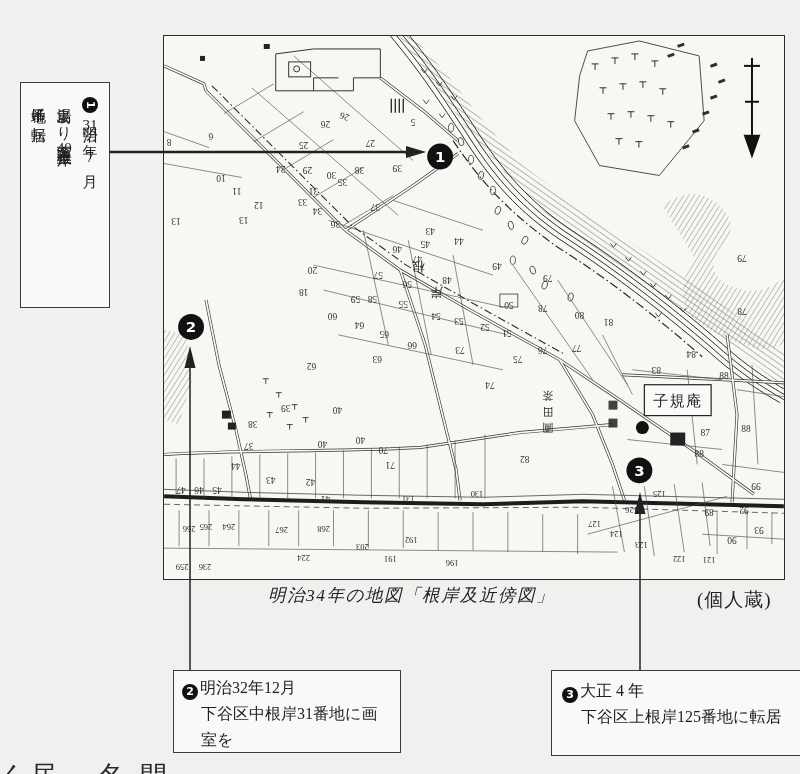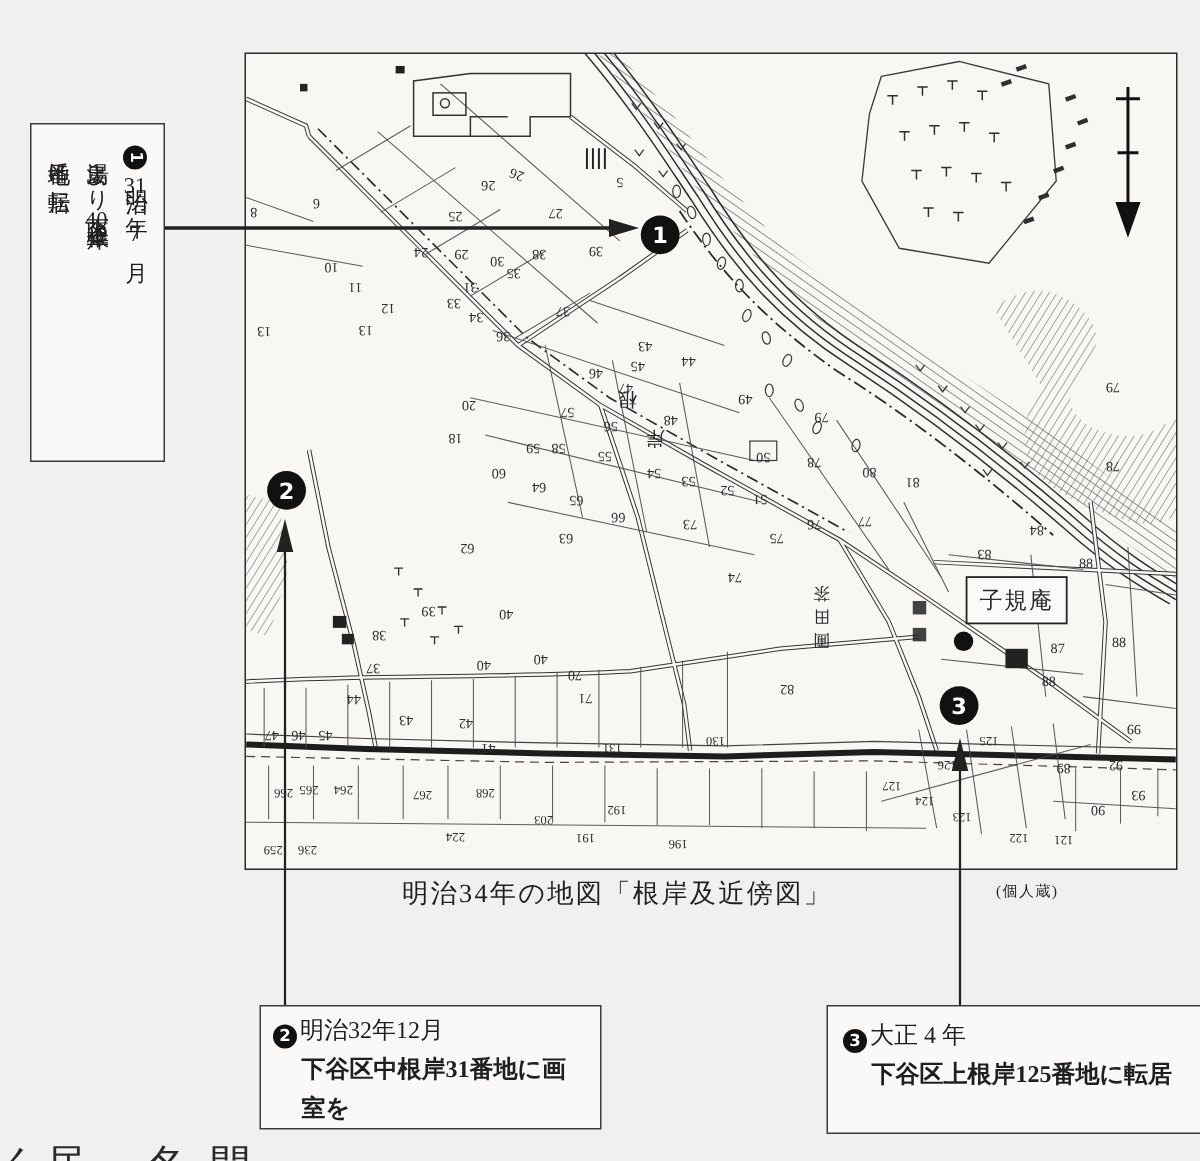--- a/index.html
+++ b/index.html
@@ -17,23 +17,23 @@
          writing-mode:vertical-rl;font-size:15px;line-height:1.72;letter-spacing:1px;}
   .tcy{text-combine-upright:all;}
   .badge{display:inline-block;width:16px;height:16px;border-radius:50%;background:#111;
          color:#fff;font:bold 11px/16px "DejaVu Sans","Liberation Sans",sans-serif;
          text-align:center;letter-spacing:0;}
   .note1 .badge{margin:1px 0 2px 0;}
   .note-h{font-size:16px;line-height:26px;}
   .note2{left:173px;top:670px;width:228px;height:83px;padding:4px 8px;}
   .note3{left:527px;top:670px;width:268px;height:86px;padding:7px 10px;margin-left:24px;}
   .note-h .badge{margin-right:2px;vertical-align:-2px;}
-  .note-h .indent{padding-left:19px;font-weight:bold;}
-  .caption{position:absolute;left:268px;top:583px;font-size:17.5px;letter-spacing:1.5px;z-index:2;}
-  .credit{position:absolute;left:664px;top:587px;font-size:10px;letter-spacing:1px;z-index:2;}
+  .note-h .indent{padding-left:19px;}
+  .caption{position:absolute;left:268px;top:583px;font-size:17.5px;letter-spacing:1.5px;z-index:2;font-style:italic;}
+  .credit{position:absolute;left:697px;top:587px;font-size:19px;letter-spacing:1px;z-index:2;}
   .connectors{position:absolute;left:0;top:0;width:800px;height:774px;z-index:5;pointer-events:none;}
   .fragments{position:absolute;left:0;top:758px;width:200px;height:16px;overflow:hidden;z-index:2;}
   .fragments span{position:absolute;top:0;font-size:27px;color:#2a2a2a;}
 </style>
 </head>
 <body>
 
 <div class="map-frame">
 <svg id="mapsvg" viewBox="0 0 622 545">
   <defs>

